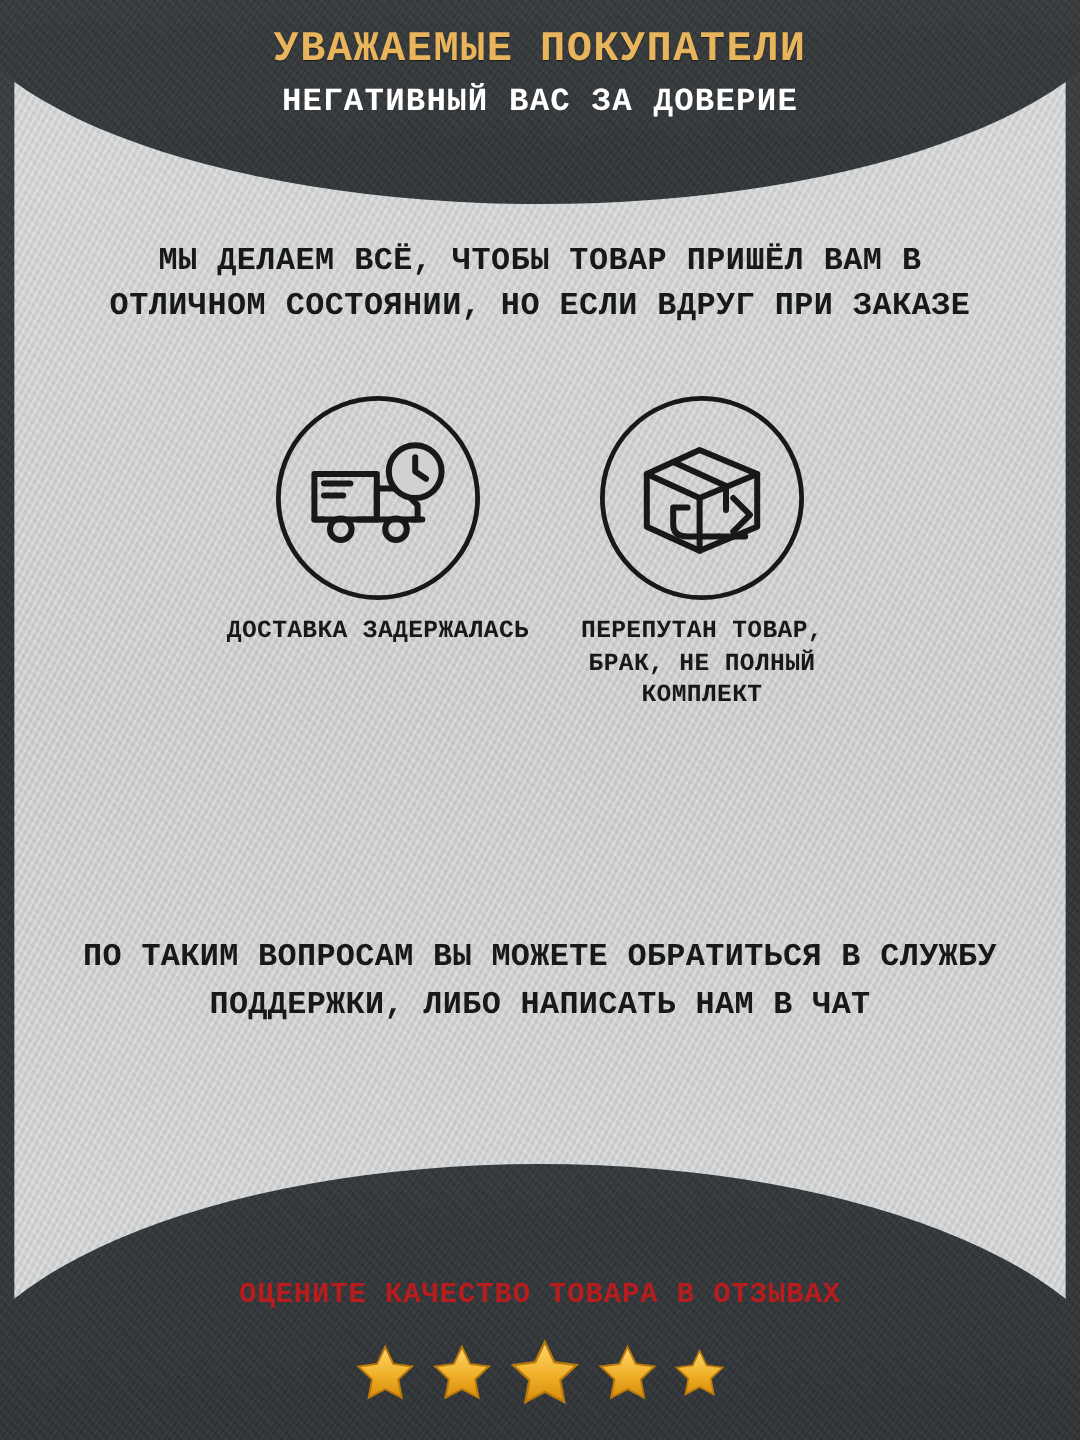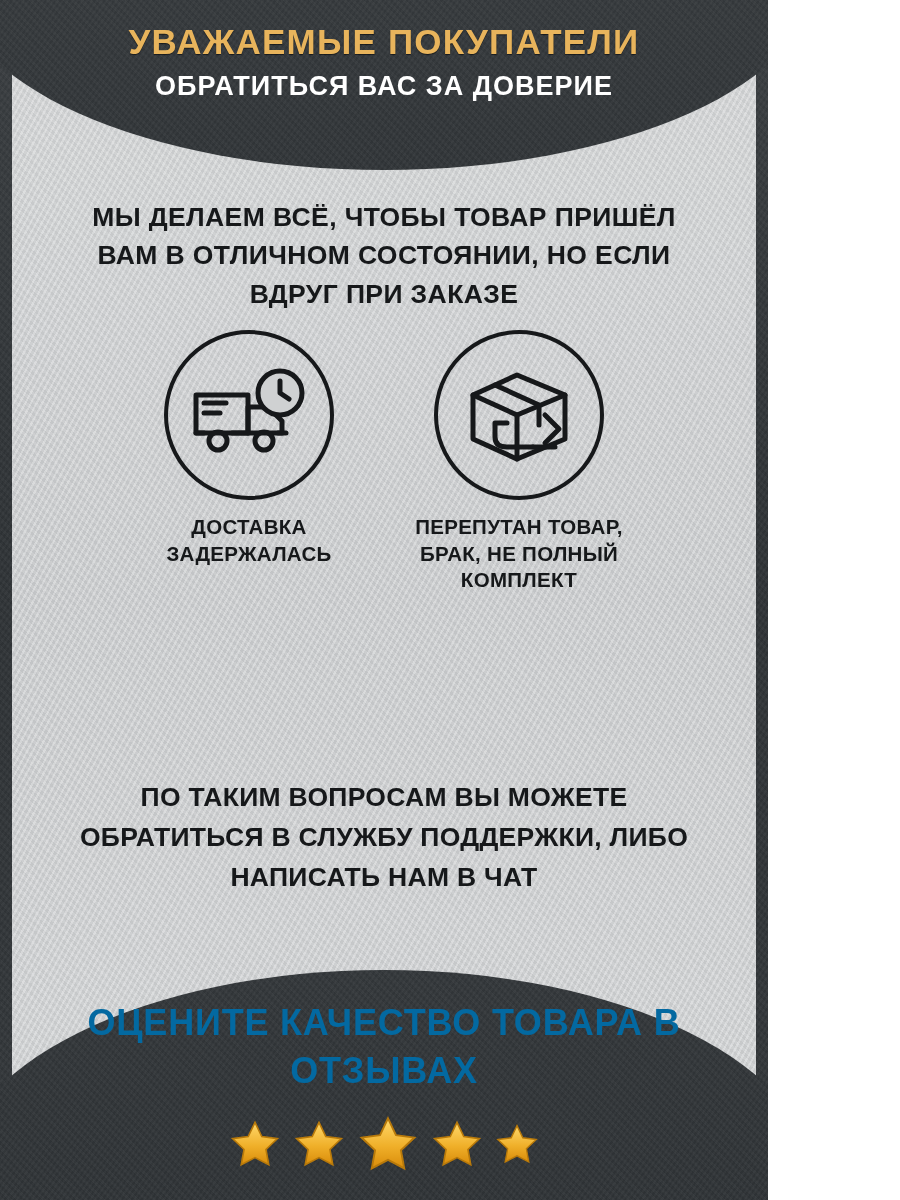--- a/index.html
+++ b/index.html
@@ -2,24 +2,24 @@
 <html lang="ru"><head>
 <meta charset="utf-8">
 <style>
   html, body {
     margin: 0;
     padding: 0;
     background: #ffffff;
   }
   .page {
     position: relative;
-    width: 768px;
+    width: 900px;
     height: 1200px;
     overflow: hidden;
-    font-family: Liberation Sans, sans-serif;
+    font-family: Liberation Mono, monospace;
     background: #c9cbcc;
   }
 
   
   .backdrop {
     position: absolute;
     inset: 0;
     background:
       repeating-linear-gradient(125deg, rgba(255,255,255,0.022) 0 2px, rgba(0,0,0,0.02) 2px 4px),
       repeating-linear-gradient(45deg, rgba(255,255,255,0.018) 0 3px, rgba(0,0,0,0.018) 3px 6px),
@@ -173,23 +173,23 @@
 
   
   .footer {
     position: absolute;
     left: 0;
     right: 0;
     bottom: 22px;
     text-align: center;
   }
   .footer-title {
-    font-size: 36px;
-    font-weight: bold;
-    color: #0369a1;
+    font-size: 24px;
+    font-weight: bold;
+    color: #b91c1c;
     line-height: 1.35;
     letter-spacing: 0.8px;
   }
   .stars {
     margin-top: 16px;
     display: flex;
     justify-content: center;
     align-items: center;
     gap: 6px;
   }
@@ -217,21 +217,21 @@
 
   <div class="panel">
     <div class="panel-mask-top"></div>
     <div class="panel-mask-bottom"></div>
   </div>
 
   <div class="content">
 
     <div class="header">
       <div class="header-title">УВАЖАЕМЫЕ ПОКУПАТЕЛИ</div>
-      <div class="header-sub">ОБРАТИТЬСЯ ВАС ЗА ДОВЕРИЕ</div>
+      <div class="header-sub">НЕГАТИВНЫЙ ВАС ЗА ДОВЕРИЕ</div>
     </div>
 
     <div class="intro">МЫ ДЕЛАЕМ ВСЁ, ЧТОБЫ ТОВАР ПРИШЁЛ ВАМ В ОТЛИЧНОМ СОСТОЯНИИ, НО ЕСЛИ ВДРУГ ПРИ ЗАКАЗЕ</div>
 
     <div class="icons-row">
 
       <div class="icon-col">
         <div class="icon-circle">
           <svg width="118" height="100" viewBox="0 0 118 100" fill="none" stroke="#16181a" stroke-width="5" stroke-linecap="round" stroke-linejoin="round">
 

